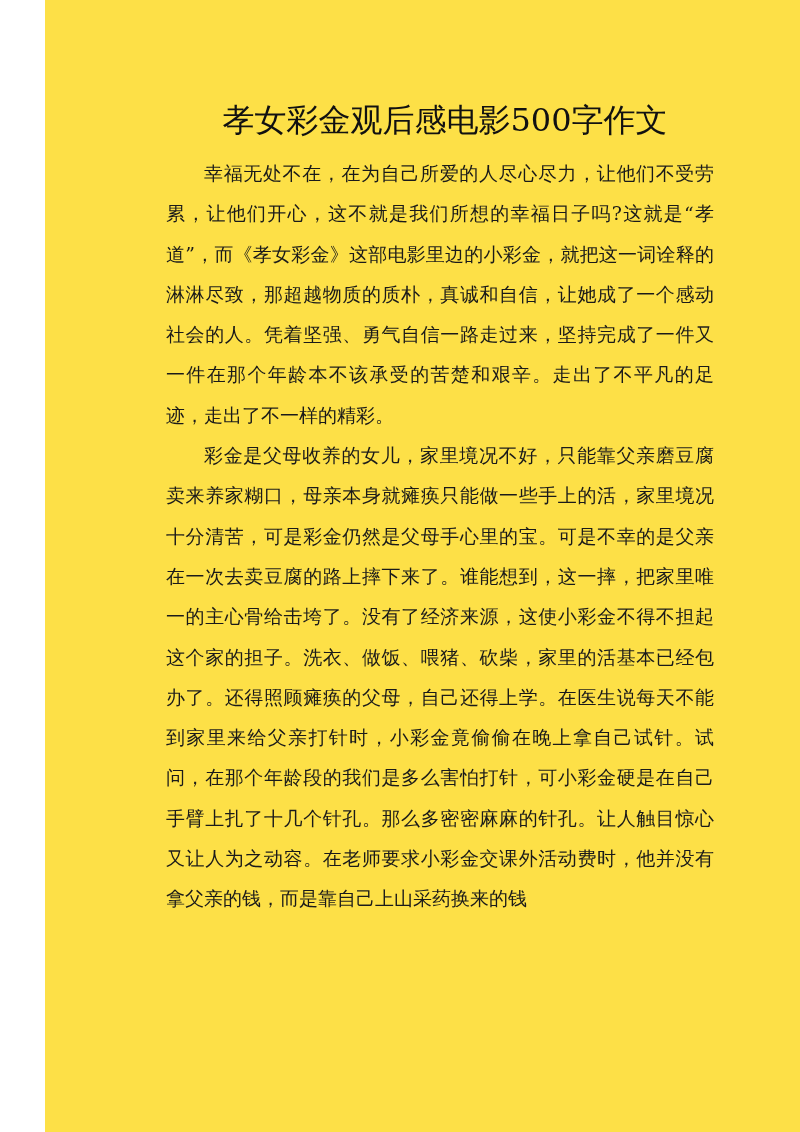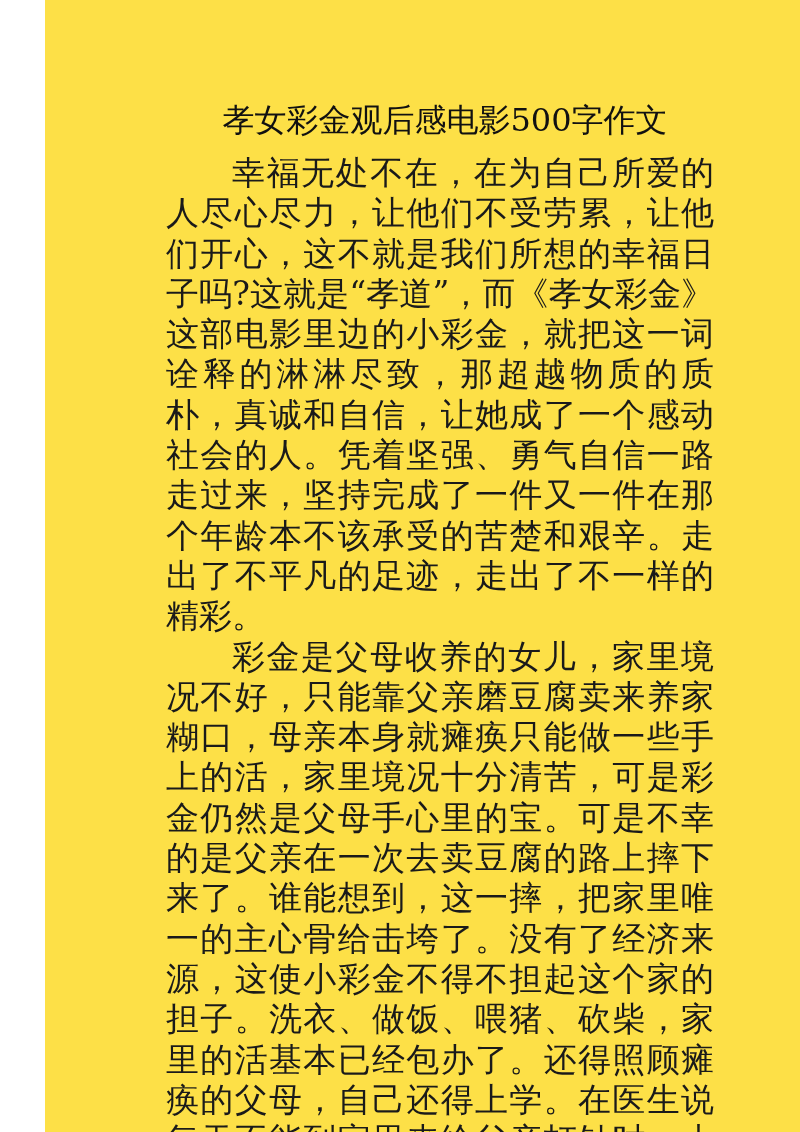--- a/index.html
+++ b/index.html
@@ -37,21 +37,21 @@
       margin: 0;
     }
     .body {
       position: absolute;
       top: 153px;
       left: 121px;
       width: 548px;
     }
     .para {
       margin: 0;
-      font-size: 33px;
+      font-size: 19px;
       line-height: 40.3px;
       text-indent: 2em;
       text-align: justify;
       text-justify: inter-character;
       word-break: break-all;
       color: #1a1a1a;
     }
   </style>
 </head>
 <body>

